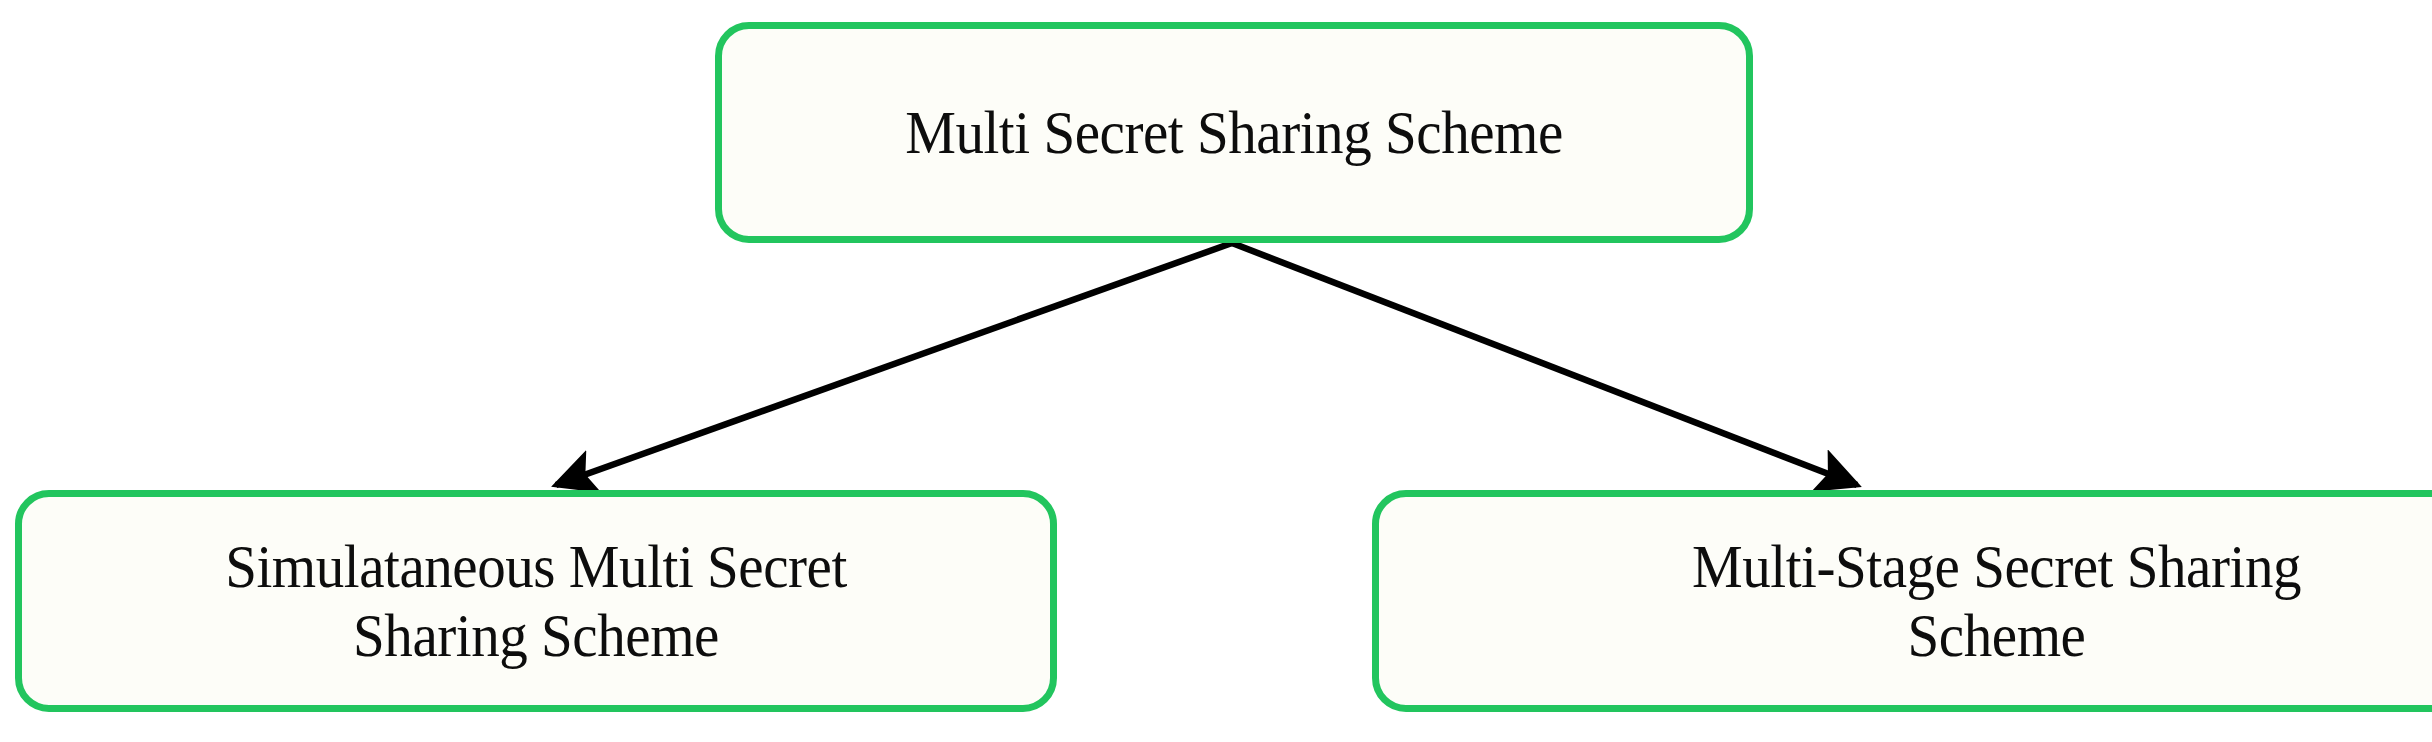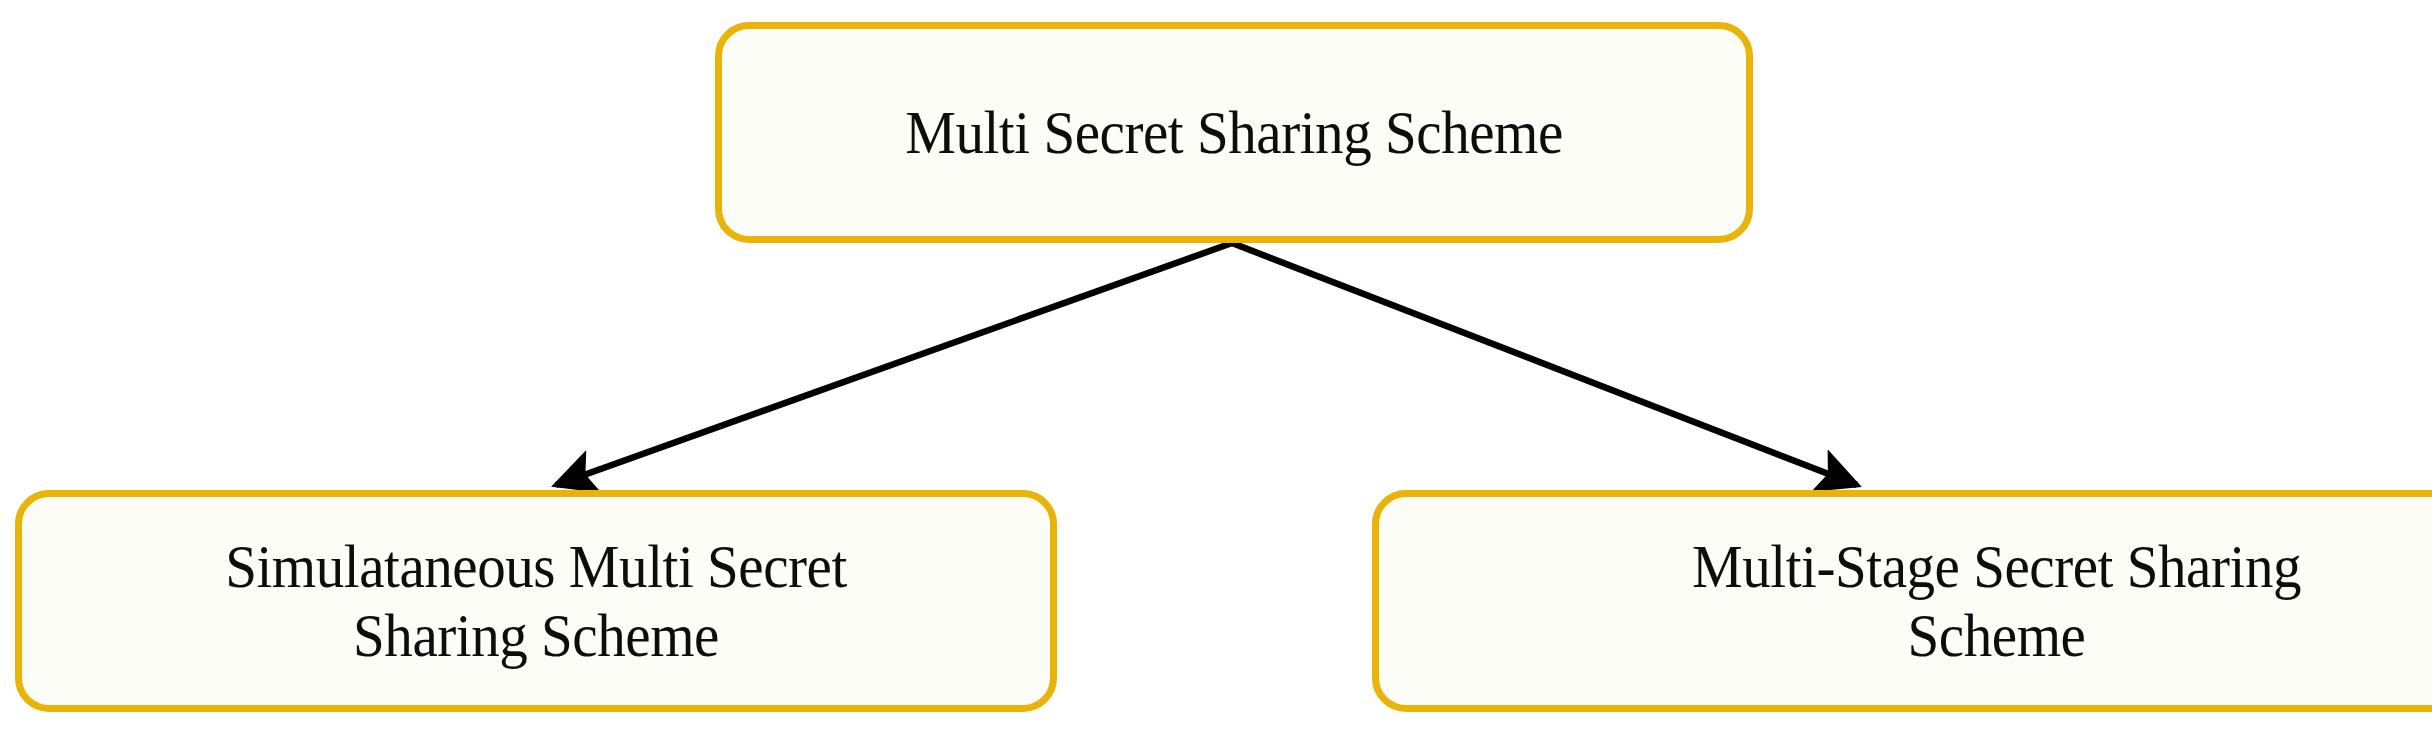--- a/index.html
+++ b/index.html
@@ -26,21 +26,21 @@
     z-index: 1;
     pointer-events: none;
   }
 
   
   .node {
     position: absolute;
     z-index: 2;
     box-sizing: border-box;
     background: #fdfdf8;
-    border: 7px solid #eab308;
+    border: 7px solid #22c55e;
     border-radius: 34px;
     display: flex;
     align-items: center;
     justify-content: center;
     text-align: center;
   }
   .node-label {
     display: block;
     width: 100%;
     color: #0d0d0d;

